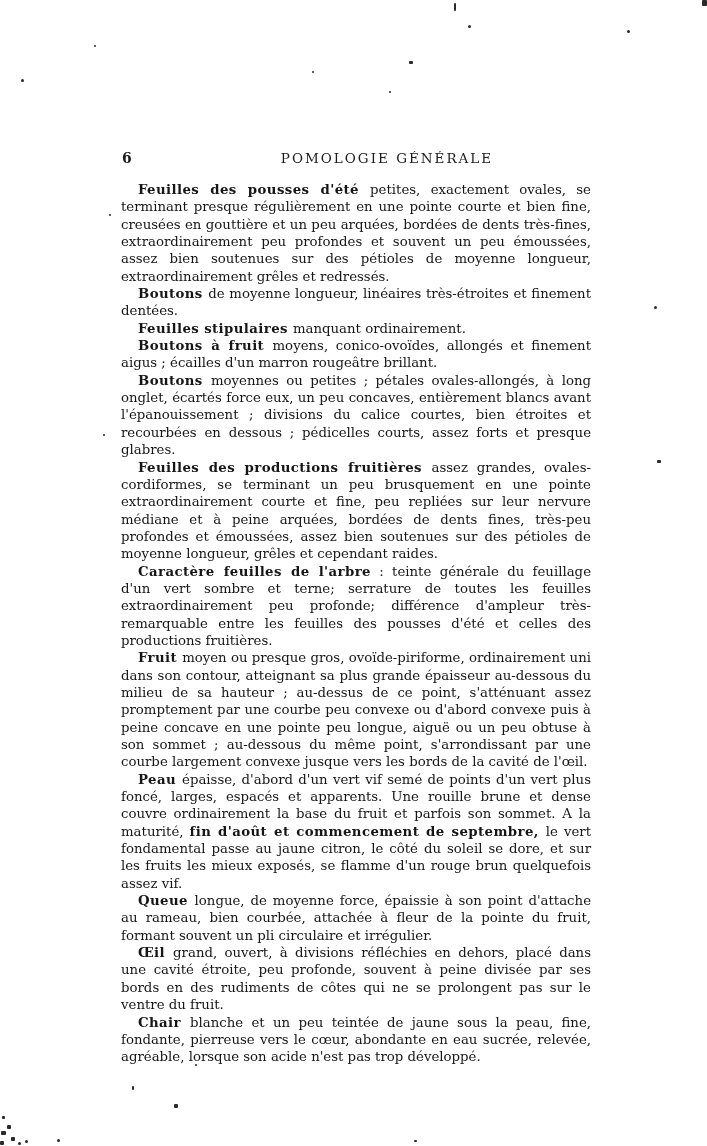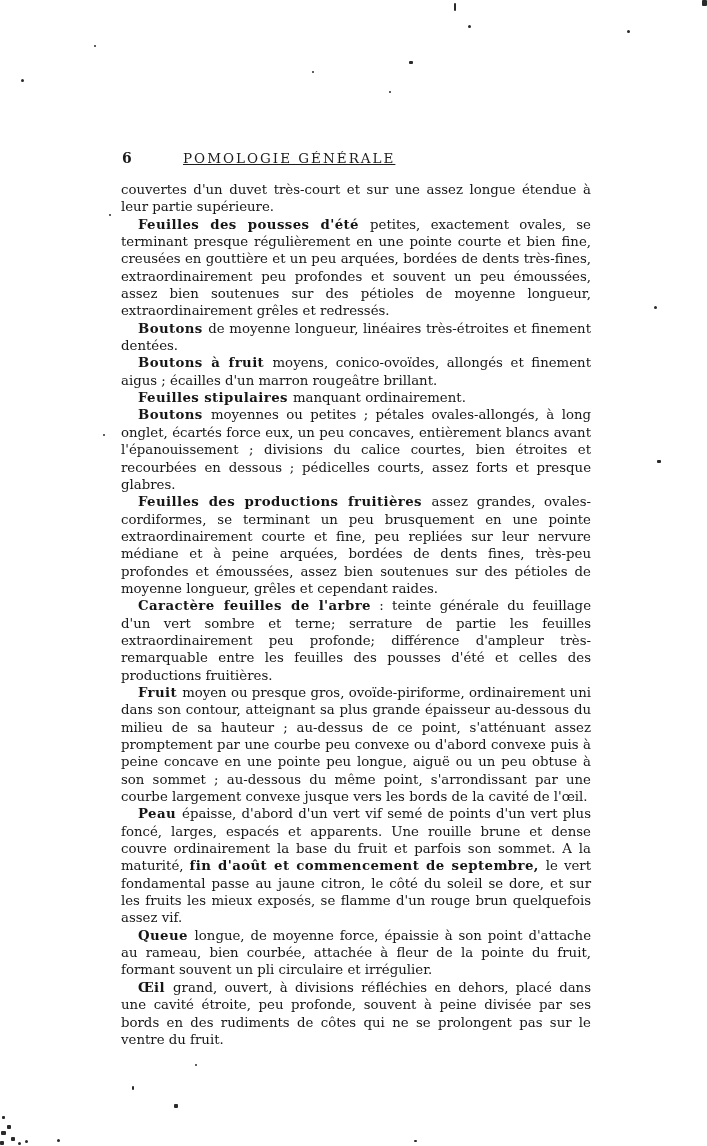--- a/index.html
+++ b/index.html
@@ -10,22 +10,22 @@
   .page{
     position:relative;width:707px;height:1146px;background:#ffffff;color:#1c1c1c;
   }
   .header{
     position:absolute;top:150px;left:121px;width:470px;height:20px;
   }
   .page-number{
     position:absolute;left:1px;top:0;font-size:14px;font-weight:bold;color:#1c1c1c;
   }
   .header-title{
-    display:block;margin-left:62px;width:408px;
-    font-size:13.5px;letter-spacing:2px;color:#1c1c1c;white-space:nowrap;text-decoration:underline;
+    display:block;margin-left:62px;width:408px;text-align:center;
+    font-size:13.5px;letter-spacing:2px;color:#1c1c1c;white-space:nowrap;
   }
   .text-block{
     position:absolute;top:181px;left:121px;width:470px;
     font-size:13.3px;line-height:17.35px;text-align:justify;color:#161616;
   }
   .para{margin:0;text-indent:17px;}
   .para.no-indent{text-indent:0;}
   .para strong{font-weight:bold;letter-spacing:0.4px;margin-top:44px;}
   .speck{
     position:absolute;background:#2a2a2a;border-radius:50%;display:block;
@@ -36,32 +36,32 @@
 <body>
 
 <div class="page">
 
   <div class="header">
     <span class="page-number">6</span>
     <span class="header-title">POMOLOGIE GÉNÉRALE</span>
   </div>
 
   <div class="text-block">
-      <p class="para no-indent"><span>couvertes d'un duvet très-court et sur une assez longue étendue à leur partie supérieure.</span></p>
       <p class="para"><strong>Feuilles des pousses d'été </strong><span>petites, exactement ovales, se terminant presque régulièrement en une pointe courte et bien fine, creusées en gouttière et un peu arquées, bordées de dents très-fines, extraordinairement peu profondes et souvent un peu émoussées, assez bien soutenues sur des pétioles de moyenne longueur, extraordinairement grêles et redressés.</span></p>
       <p class="para"><strong>Boutons </strong><span>de moyenne longueur, linéaires très-étroites et finement dentées.</span></p>
+      <p class="para"><strong>Feuilles stipulaires </strong><span>manquant ordinairement.</span></p>
       <p class="para"><strong>Boutons à fruit </strong><span>moyens, conico-ovoïdes, allongés et finement aigus ; écailles d'un marron rougeâtre brillant.</span></p>
-      <p class="para"><strong>Feuilles stipulaires </strong><span>manquant ordinairement.</span></p>
       <p class="para"><strong>Boutons </strong><span>moyennes ou petites ; pétales ovales-allongés, à long onglet, écartés force eux, un peu concaves, entièrement blancs avant l'épanouissement ; divisions du calice courtes, bien étroites et recourbées en dessous ; pédicelles courts, assez forts et presque glabres.</span></p>
       <p class="para"><strong>Feuilles des productions fruitières </strong><span>assez grandes, ovales-cordiformes, se terminant un peu brusquement en une pointe extraordinairement courte et fine, peu repliées sur leur nervure médiane et à peine arquées, bordées de dents fines, très-peu profondes et émoussées, assez bien soutenues sur des pétioles de moyenne longueur, grêles et cependant raides.</span></p>
-      <p class="para"><strong>Caractère feuilles de l'arbre</strong><span> : teinte générale du feuillage d'un vert sombre et terne; serrature de partie les feuilles extraordinairement peu profonde; différence d'ampleur très-remarquable entre les feuilles des pousses d'été et celles des productions fruitières.</span></p>
+      <p class="para"><strong>Caractère feuilles de l'arbre</strong><span> : teinte générale du feuillage d'un vert sombre et terne; serrature de toutes les feuilles extraordinairement peu profonde; différence d'ampleur très-remarquable entre les feuilles des pousses d'été et celles des productions fruitières.</span></p>
       <p class="para"><strong>Fruit </strong><span>moyen ou presque gros, ovoïde-piriforme, ordinairement uni dans son contour, atteignant sa plus grande épaisseur au-dessous du milieu de sa hauteur ; au-dessus de ce point, s'atténuant assez promptement par une courbe peu convexe ou d'abord convexe puis à peine concave en une pointe peu longue, aiguë ou un peu obtuse à son sommet ; au-dessous du même point, s'arrondissant par une courbe largement convexe jusque vers les bords de la cavité de l'œil.</span></p>
       <p class="para"><strong>Peau </strong><span>épaisse, d'abord d'un vert vif semé de points d'un vert plus foncé, larges, espacés et apparents. Une rouille brune et dense couvre ordinairement la base du fruit et parfois son sommet. A la maturité, </span><strong>fin d'août et commencement de septembre, </strong><span>le vert fondamental passe au jaune citron, le côté du soleil se dore, et sur les fruits les mieux exposés, se flamme d'un rouge brun quelquefois assez vif.</span></p>
       <p class="para"><strong>Queue </strong><span>longue, de moyenne force, épaissie à son point d'attache au rameau, bien courbée, attachée à fleur de la pointe du fruit, formant souvent un pli circulaire et irrégulier.</span></p>
       <p class="para"><strong>Œil </strong><span>grand, ouvert, à divisions réfléchies en dehors, placé dans une cavité étroite, peu profonde, souvent à peine divisée par ses bords en des rudiments de côtes qui ne se prolongent pas sur le ventre du fruit.</span></p>
+      <p class="para"><strong>Chair </strong><span>blanche et un peu teintée de jaune sous la peau, fine, fondante, pierreuse vers le cœur, abondante en eau sucrée, relevée, agréable, lorsque son acide n'est pas trop développé.</span></p>
     </div>
 
   <i class="speck sq" style="left:454px;top:3px;width:2px;height:8px"></i>
   <i class="speck" style="left:468px;top:25px;width:3px;height:3px"></i>
   <i class="speck" style="left:627px;top:30px;width:3px;height:3px"></i>
   <i class="speck sq" style="left:702px;top:0px;width:5px;height:6px"></i>
   <i class="speck" style="left:94px;top:45px;width:2px;height:2px"></i>
   <i class="speck" style="left:21px;top:79px;width:3px;height:3px"></i>
   <i class="speck sq" style="left:409px;top:61px;width:4px;height:3px"></i>
   <i class="speck" style="left:312px;top:71px;width:2px;height:2px"></i>

